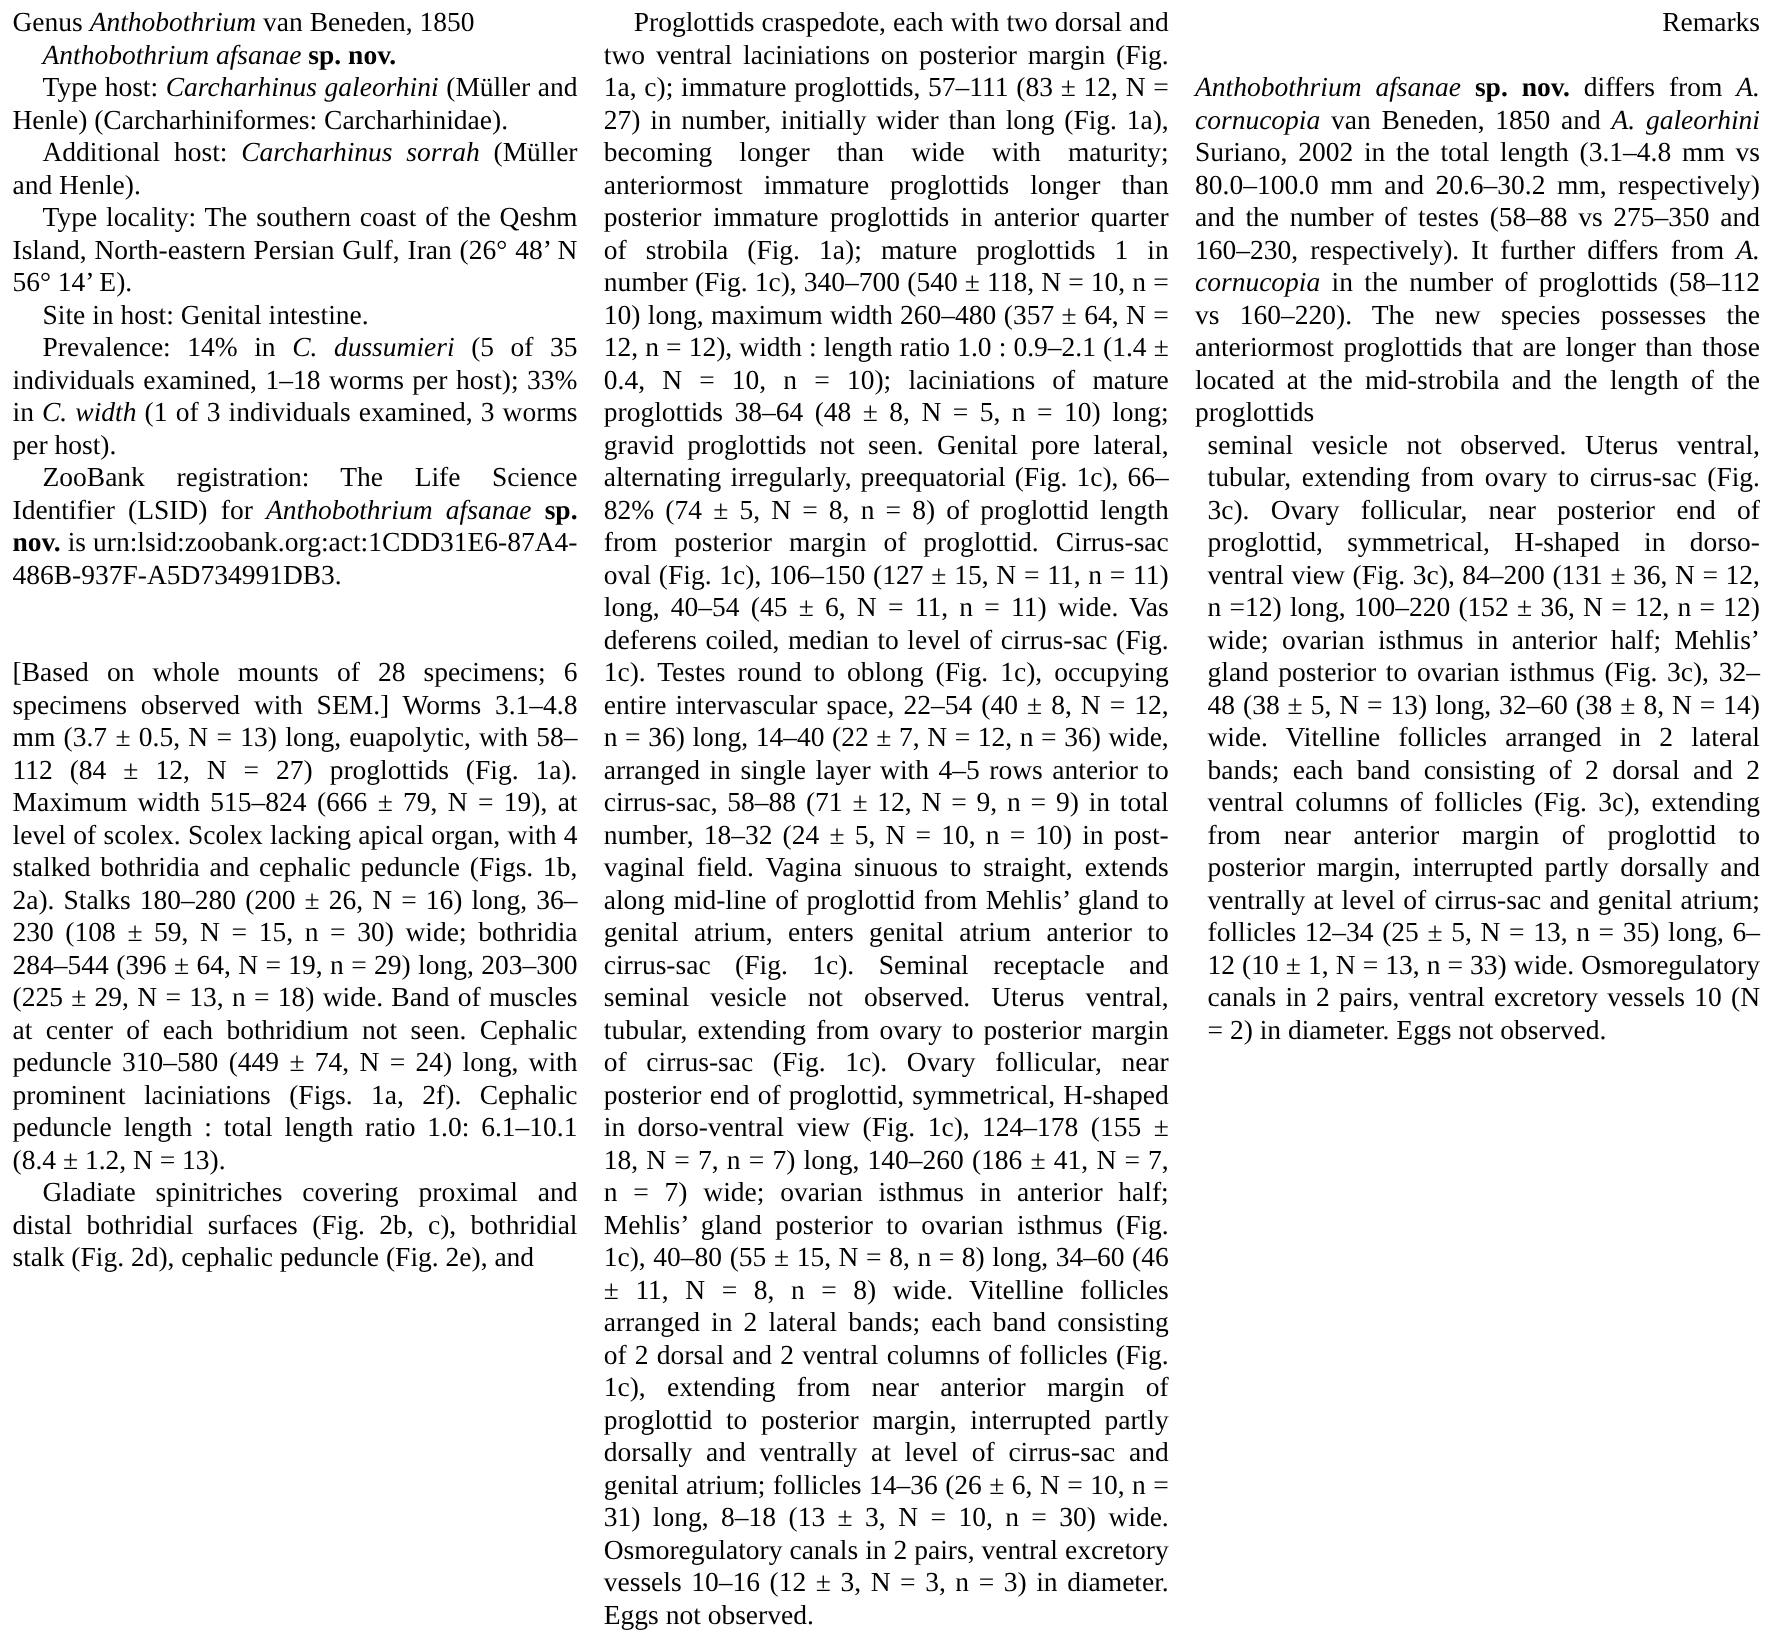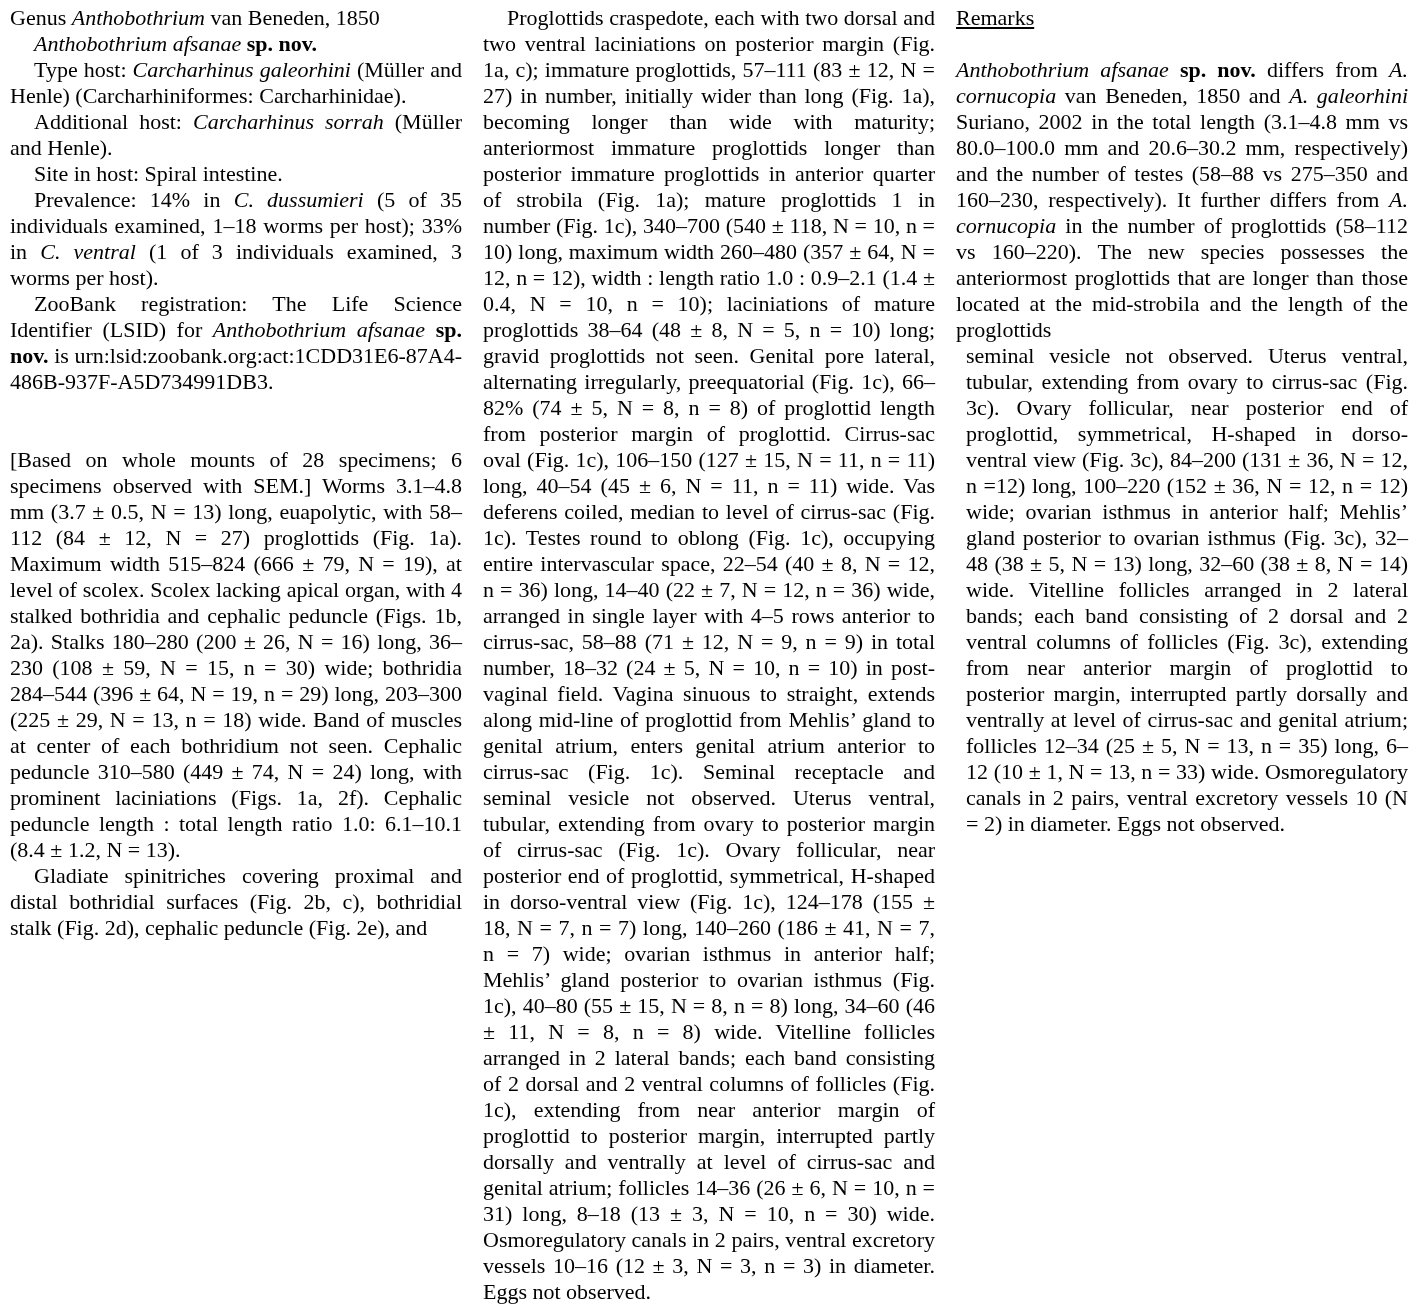--- a/index.html
+++ b/index.html
@@ -26,40 +26,40 @@
   }
   .col p {
     margin: 0;
     font-size: 22px;
     line-height: 26px;
     text-align: justify;
     hyphens: auto;
     -webkit-hyphens: auto;
   }
   .col p.heading {
-    text-align: left;
-    text-decoration: underline;
+    text-align: right;
   }
   .indent { text-indent: 24px; }
   .shift  { padding-left: 10px; }
   .spacer { height: 26px; }
   .seg-i  { font-style: italic; }
   .seg-b  { font-weight: bold; }
 </style>
 </head>
 <body>
 
 <div class="page">
   <div class="col">
       <p class="">Genus <span class="seg-i">Anthobothrium</span> van Beneden, 1850</p>
       <p class="indent"><span class="seg-i">Anthobothrium afsanae</span> <span class="seg-b">sp. nov.</span></p>
       <p class="indent">Type host: <span class="seg-i">Carcharhinus galeorhini</span> (Müller and Henle) (Carcharhiniformes: Carcharhinidae).</p>
       <p class="indent">Additional host: <span class="seg-i">Carcharhinus sorrah</span> (Müller and Henle).</p>
-      <p class="indent">Site in host: Spiral intestine.</p>
-      <p class="indent">Prevalence: 14% in <span class="seg-i">C. dussumieri</span> (5 of 35 individuals examined, 1–18 worms per host); 33% in <span class="seg-i">C. ventral</span> (1 of 3 individuals examined, 3 worms per host).</p>
+      <p class="indent">Type locality: The southern coast of the Qeshm Island, North-eastern Persian Gulf, Iran (26° 48’ N 56° 14’ E).</p>
+      <p class="indent">Site in host: Genital intestine.</p>
+      <p class="indent">Prevalence: 14% in <span class="seg-i">C. dussumieri</span> (5 of 35 individuals examined, 1–18 worms per host); 33% in <span class="seg-i">C. width</span> (1 of 3 individuals examined, 3 worms per host).</p>
       <p class="indent">ZooBank registration: The Life Science Identifier (LSID) for <span class="seg-i">Anthobothrium afsanae</span> <span class="seg-b">sp. nov.</span> is urn:lsid:zoobank.org:act:1CDD31E6-87A4-486B-937F-A5D734991DB3.</p>
       <div class="spacer"></div>
       <div class="spacer"></div>
       <p class="">[Based on whole mounts of 28 specimens; 6 specimens observed with SEM.] Worms 3.1–4.8 mm (3.7 ± 0.5, N = 13) long, euapolytic, with 58–112 (84 ± 12, N = 27) proglottids (Fig. 1a). Maximum width 515–824 (666 ± 79, N = 19), at level of scolex. Scolex lacking apical organ, with 4 stalked bothridia and cephalic peduncle (Figs. 1b, 2a). Stalks 180–280 (200 ± 26, N = 16) long, 36–230 (108 ± 59, N = 15, n = 30) wide; bothridia 284–544 (396 ± 64, N = 19, n = 29) long, 203–300 (225 ± 29, N = 13, n = 18) wide. Band of muscles at center of each bothridium not seen. Cephalic peduncle 310–580 (449 ± 74, N = 24) long, with prominent laciniations (Figs. 1a, 2f). Cephalic peduncle length : total length ratio 1.0: 6.1–10.1 (8.4 ± 1.2, N = 13).</p>
       <p class="indent">Gladiate spinitriches covering proximal and distal bothridial surfaces (Fig. 2b, c), bothridial stalk (Fig. 2d), cephalic peduncle (Fig. 2e), and</p>
     </div>
   <div class="col">
       <p class="indent">Proglottids craspedote, each with two dorsal and two ventral laciniations on posterior margin (Fig. 1a, c); immature proglottids, 57–111 (83 ± 12, N = 27) in number, initially wider than long (Fig. 1a), becoming longer than wide with maturity; anteriormost immature proglottids longer than posterior immature proglottids in anterior quarter of strobila (Fig. 1a); mature proglottids 1 in number (Fig. 1c), 340–700 (540 ± 118, N = 10, n = 10) long, maximum width 260–480 (357 ± 64, N = 12, n = 12), width : length ratio 1.0 : 0.9–2.1 (1.4 ± 0.4, N = 10, n = 10); laciniations of mature proglottids 38–64 (48 ± 8, N = 5, n = 10) long; gravid proglottids not seen. Genital pore lateral, alternating irregularly, preequatorial (Fig. 1c), 66–82% (74 ± 5, N = 8, n = 8) of proglottid length from posterior margin of proglottid. Cirrus-sac oval (Fig. 1c), 106–150 (127 ± 15, N = 11, n = 11) long, 40–54 (45 ± 6, N = 11, n = 11) wide. Vas deferens coiled, median to level of cirrus-sac (Fig. 1c). Testes round to oblong (Fig. 1c), occupying entire intervascular space, 22–54 (40 ± 8, N = 12, n = 36) long, 14–40 (22 ± 7, N = 12, n = 36) wide, arranged in single layer with 4–5 rows anterior to cirrus-sac, 58–88 (71 ± 12, N = 9, n = 9) in total number, 18–32 (24 ± 5, N = 10, n = 10) in post-vaginal field. Vagina sinuous to straight, extends along mid-line of proglottid from Mehlis’ gland to genital atrium, enters genital atrium anterior to cirrus-sac (Fig. 1c). Seminal receptacle and seminal vesicle not observed. Uterus ventral, tubular, extending from ovary to posterior margin of cirrus-sac (Fig. 1c). Ovary follicular, near posterior end of proglottid, symmetrical, H-shaped in dorso-ventral view (Fig. 1c), 124–178 (155 ± 18, N = 7, n = 7) long, 140–260 (186 ± 41, N = 7, n = 7) wide; ovarian isthmus in anterior half; Mehlis’ gland posterior to ovarian isthmus (Fig. 1c), 40–80 (55 ± 15, N = 8, n = 8) long, 34–60 (46 ± 11, N = 8, n = 8) wide. Vitelline follicles arranged in 2 lateral bands; each band consisting of 2 dorsal and 2 ventral columns of follicles (Fig. 1c), extending from near anterior margin of proglottid to posterior margin, interrupted partly dorsally and ventrally at level of cirrus-sac and genital atrium; follicles 14–36 (26 ± 6, N = 10, n = 31) long, 8–18 (13 ± 3, N = 10, n = 30) wide. Osmoregulatory canals in 2 pairs, ventral excretory vessels 10–16 (12 ± 3, N = 3, n = 3) in diameter. Eggs not observed.</p>
     </div>
   <div class="col">

